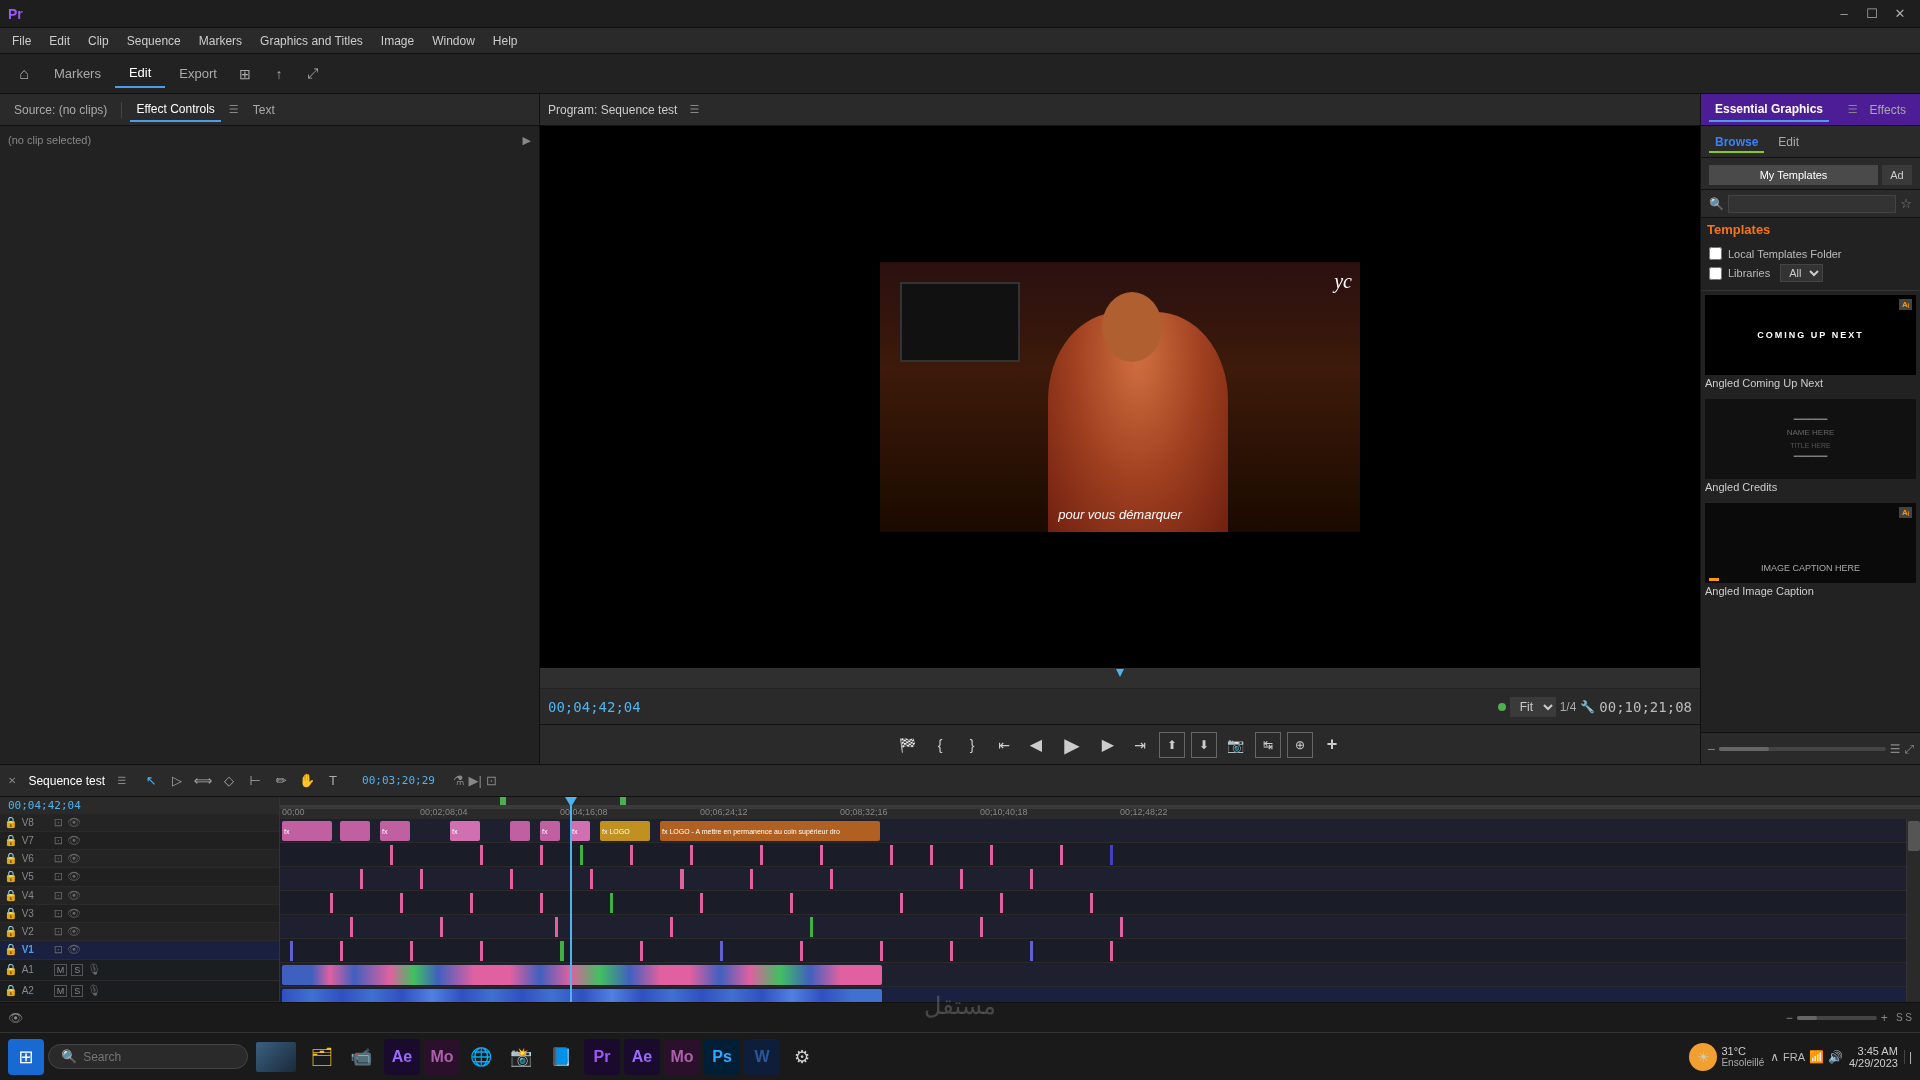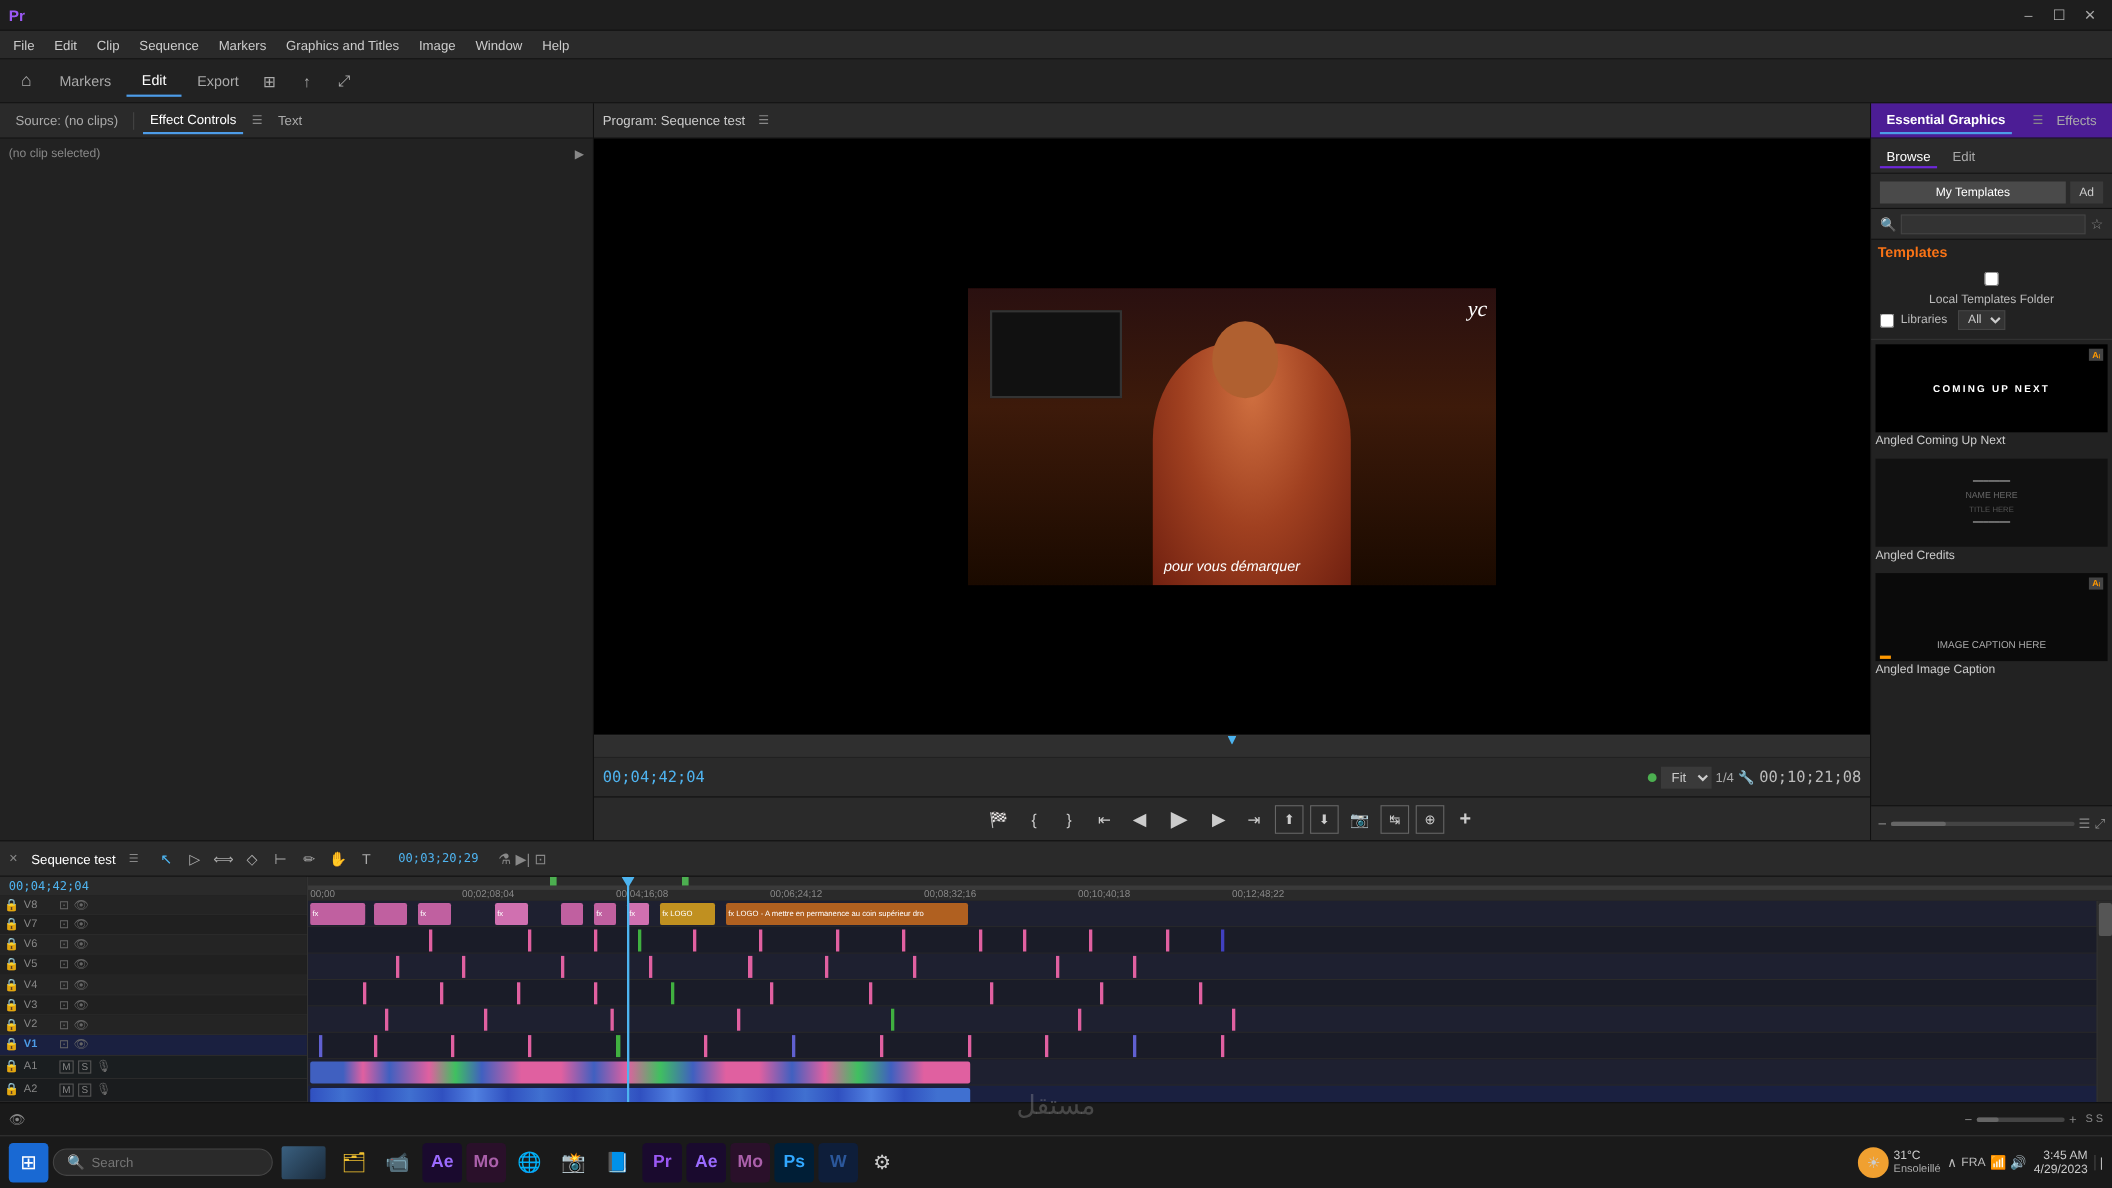--- a/index.html
+++ b/index.html
@@ -698,41 +698,41 @@
 
   <div id="right-panel" style="width:220px; background:#222; border-left:1px solid #111; display:flex; flex-direction:column;">
 
     <div id="right-panel-header" style="height:32px; background:#4c1d95; display:flex; align-items:center; padding:0 8px; gap:6px; border-bottom:1px solid #111;">
       <span class="right-panel-tab active" style="font-size:12px; color:#fff; font-weight:bold;">Essential Graphics</span>
       <span style="color:#888; font-size:11px; margin-left:auto;">☰</span>
       <span class="right-panel-tab" style="font-size:12px; color:#aaa;">Effects</span>
     </div>
 
     <div id="eg-browse-bar" style="height:32px; background:#2a2a2a; display:flex; align-items:center; padding:0 8px; gap:8px; border-bottom:1px solid #111;">
-      <span class="eg-tab active" style="font-size:12px; color:#ffffff; border-bottom:2px solid #6d28d9; padding-bottom:2px;">Browse</span>
+      <span class="eg-tab active" style="font-size:12px; color:#3b82f6; border-bottom:2px solid #84cc16; padding-bottom:2px;font-weight:bold;">Browse</span>
       <span class="eg-tab" style="font-size:12px; color:#aaa;">Edit</span>
     </div>
 
     <div id="eg-my-templates-bar" style="height:32px; background:#2a2a2a; display:flex; align-items:flex-end; padding:4px 8px; gap:4px; border-bottom:1px solid #111;">
       <button class="my-templates-btn active" style="flex:1; background:#4a4a4a; border:none; color:#fff; font-size:11px; padding:4px 6px; cursor:pointer;">My Templates</button>
       <button class="adobe-stock-btn" style="background:#3a3a3a; border:none; color:#ccc; font-size:11px; padding:4px 8px; cursor:pointer;">Ad</button>
     </div>
 
     <div id="eg-search-bar" style="height:28px; background:#2a2a2a; display:flex; align-items:center; padding:0 8px; gap:4px; border-bottom:1px solid #111;">
       <span style="color:#888; font-size:12px;">🔍</span>
       <input id="eg-search-input" class="eg-search-input" type="text" style="flex: 1 1 0%; background: rgb(51, 51, 51); border: 1px solid rgb(68, 68, 68); color: rgb(204, 204, 204); font-size: 11px; padding: 2px 6px; outline: none;" placeholder="">
       <span class="star-icon" style="color:#888; font-size:13px;">☆</span>
     </div>
 
     <div class="templates-section-title">
       <span>Templates</span>
     </div>
 
     <div id="eg-options" style="padding:4px 8px; border-bottom:1px solid #333;">
-      <div class="eg-option-row" style="display:flex; align-items:center; gap:6px; margin-bottom:4px; font-size:11px; color:#bbb;flex-direction:column;">
+      <div class="eg-option-row" style="display:flex; align-items:center; gap:6px; margin-bottom:4px; font-size:11px; color:#bbb;">
         <input type="checkbox" style="">
         <span>Local Templates Folder</span>
       </div>
       <div class="eg-option-row" style="display:flex; align-items:center; gap:6px; font-size:11px; color:#bbb;">
         <input type="checkbox" style="">
         <span>Libraries</span>
         <select style="background:#333; border:1px solid #444; color:#ccc; font-size:11px; padding:1px 4px; margin-left:4px;">
           <option>All</option>
         </select>
       </div>

